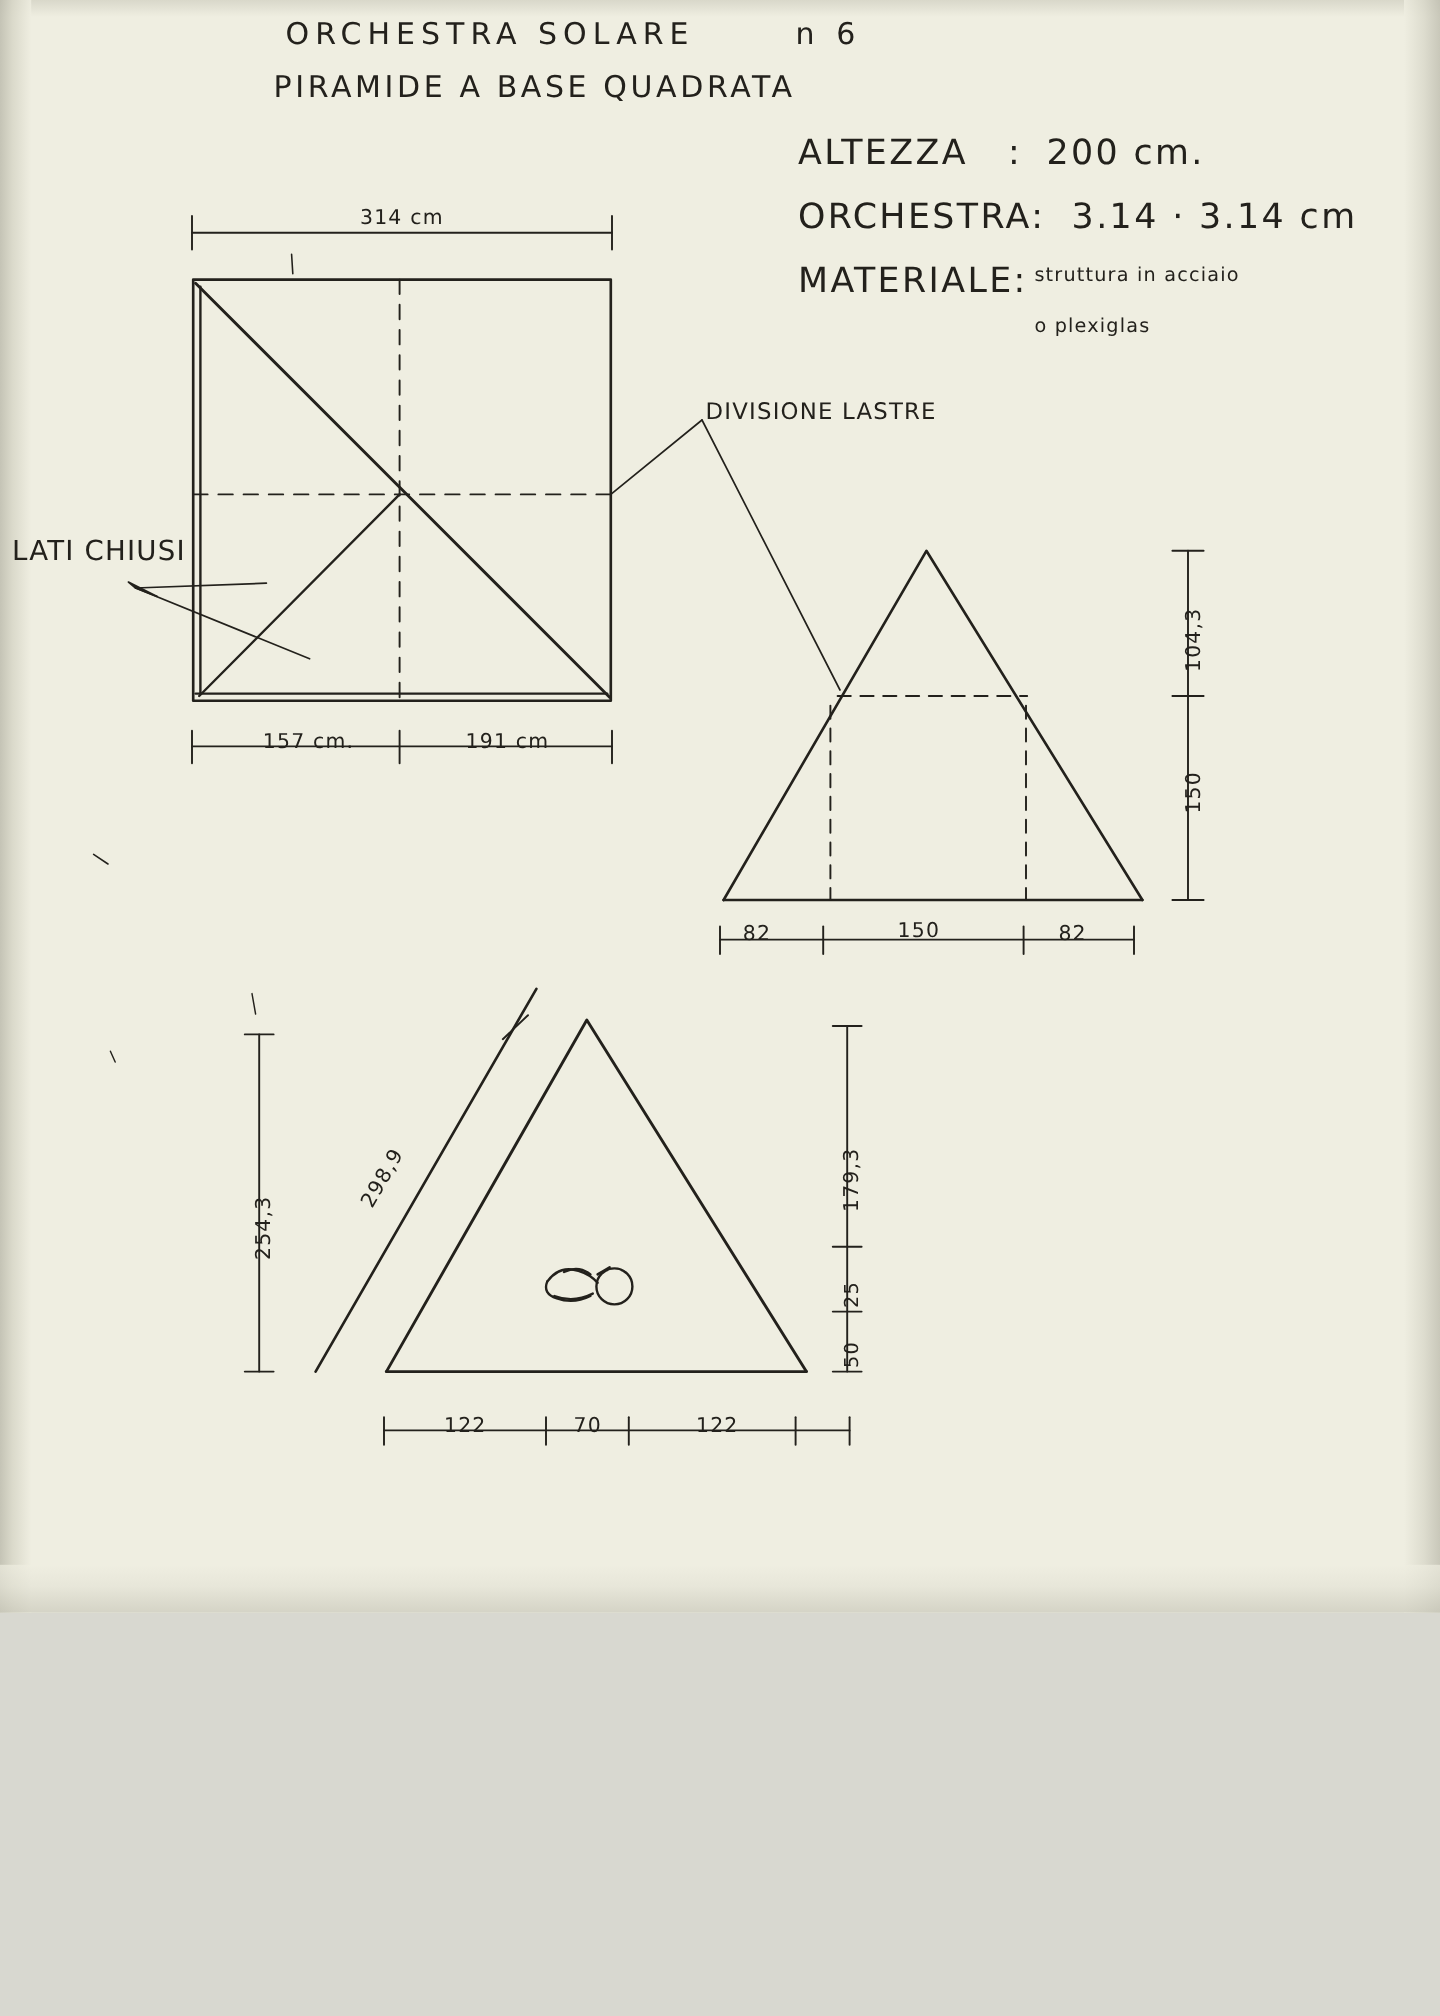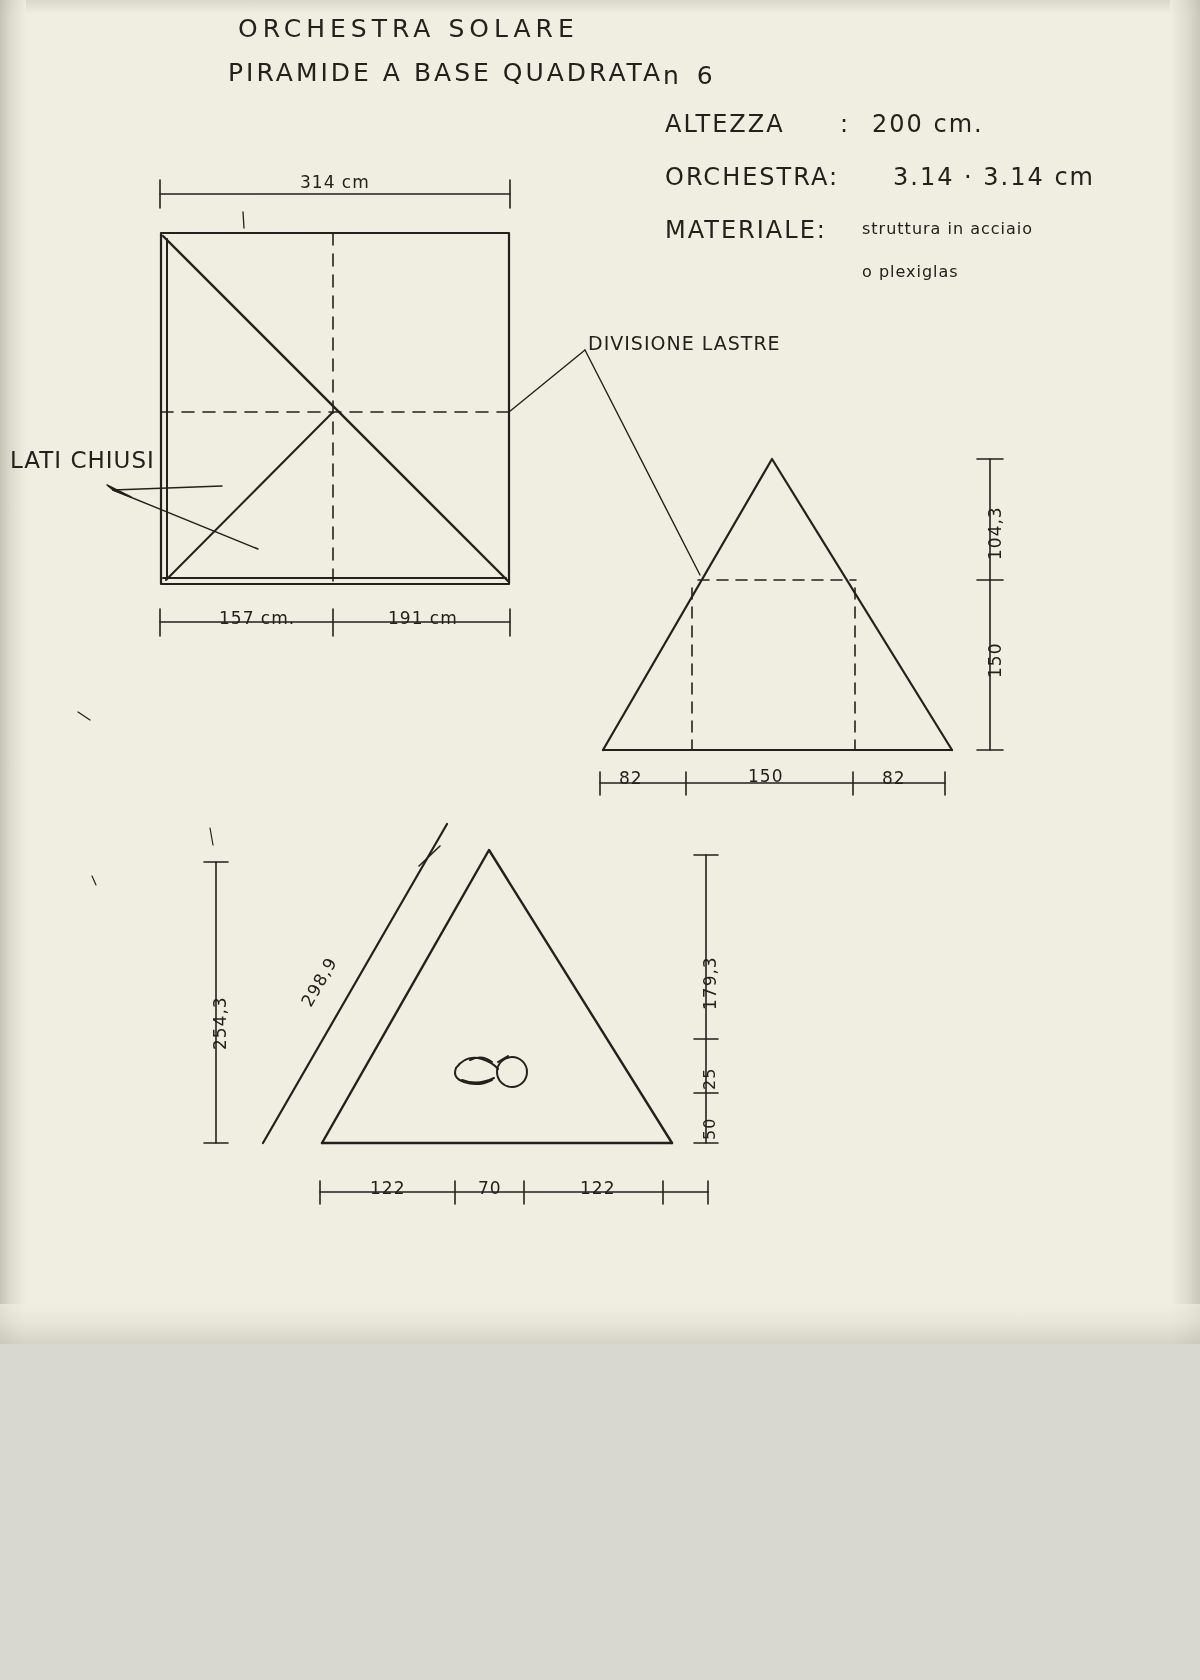--- a/index.html
+++ b/index.html
@@ -61,21 +61,21 @@
   }
   .title-main {
     font-size: 25px;
     letter-spacing: 5px;
   }
   .title-sub {
     font-size: 25px;
     letter-spacing: 3px;
   }
   .spec {
-    font-size: 24px;
+    font-size: 29px;
     letter-spacing: 2px;
   }
   .spec-val {
     font-size: 16px;
     letter-spacing: 1px;
   }
   .dim {
     font-size: 17px;
     letter-spacing: 1px;
   }
@@ -192,21 +192,21 @@
           <path d="M456 1068 q-4 10 8 14 q14 5 28 -2"></path>
           <path d="M470 1060 q12 -6 22 2"></path>
           <path d="M462 1080 q16 6 32 -2"></path>
           <path d="M498 1062 l10 -6"></path>
         </g>
       </g>
     </g>
   </svg>
 
   <div class="hand title-main" style="left:238px; top:14px;">ORCHESTRA  SOLARE</div>
-  <div class="hand title-main" style="left:663px; top:14px;margin-top:47px;">n 6</div>
+  <div class="hand title-main" style="left:663px; top:14px;">n 6</div>
   <div class="hand title-sub" style="left:185px; top:58px;margin-left:43px;">PIRAMIDE  A  BASE  QUADRATA</div>
 
   <div class="hand spec" style="left:665px; top:110px;">ALTEZZA</div>
   <div class="hand spec" style="left:840px; top:110px;">:</div>
   <div class="hand spec" style="left:872px; top:110px;">200 cm.</div>
 
   <div class="hand spec" style="left:665px; top:163px;">ORCHESTRA:</div>
   <div class="hand spec" style="left:893px; top:163px;">3.14 · 3.14 cm</div>
 
   <div class="hand spec" style="left:665px; top:216px;text-align:right;">MATERIALE:</div>

